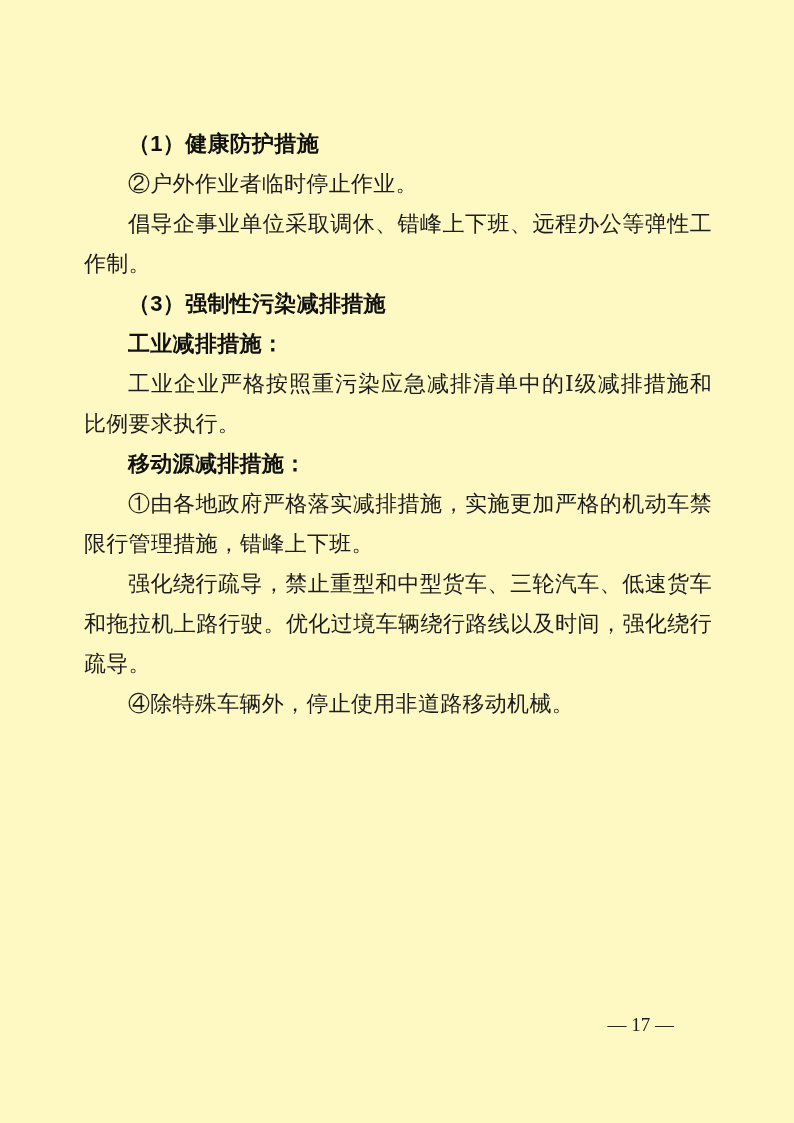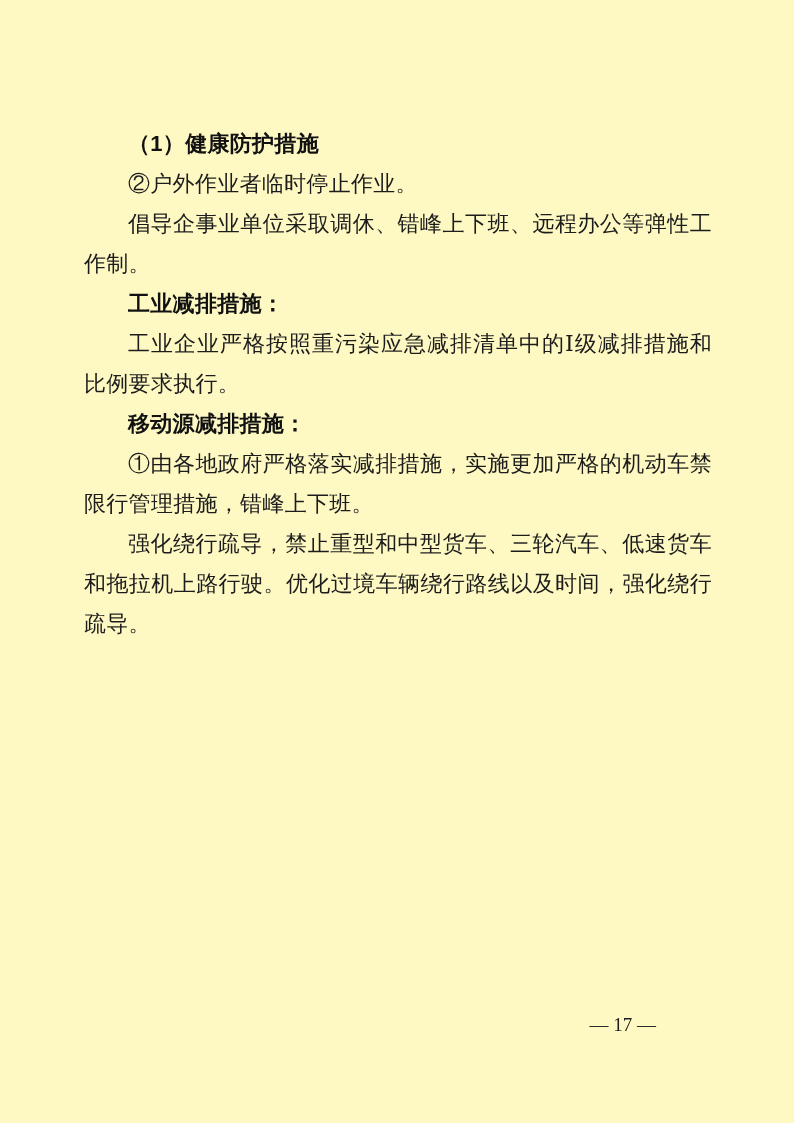--- a/index.html
+++ b/index.html
@@ -36,37 +36,39 @@
     text-indent: 2em;
     font-family: "Liberation Sans", "DejaVu Sans", sans-serif;
     font-size: 22px;
     line-height: 40px;
     font-weight: 700;
     color: #111111;
   }
   .page-number {
     position: absolute;
     top: 1012px;
-    right: 138px;
+    right: 120px;
     font-family: "Liberation Serif", "DejaVu Serif", serif;
     font-size: 19px;
     line-height: 26px;
     color: #1c1c1c;
     white-space: nowrap;
   }
 </style>
 </head>
 <body>
 
 <div class="page">
   <div class="content">
     <h3 class="heading">（1）健康防护措施</h3>
     <p class="para">②户外作业者临时停止作业。</p>
     <p class="para">倡导企事业单位采取调休、错峰上下班、远程办公等弹性工作制。</p>
+    <h3 class="heading">（3）强制性污染减排措施</h3>
     <h4 class="heading">工业减排措施：</h4>
     <p class="para">工业企业严格按照重污染应急减排清单中的Ⅰ级减排措施和比例要求执行。</p>
     <h4 class="heading">移动源减排措施：</h4>
     <p class="para">①由各地政府严格落实减排措施，实施更加严格的机动车禁限行管理措施，错峰上下班。</p>
     <p class="para">强化绕行疏导，禁止重型和中型货车、三轮汽车、低速货车和拖拉机上路行驶。优化过境车辆绕行路线以及时间，强化绕行疏导。</p>
+    <p class="para">④除特殊车辆外，停止使用非道路移动机械。</p>
   </div>
 
   <div class="page-number">— 17 —</div>
 </div>
 
 </body></html>

